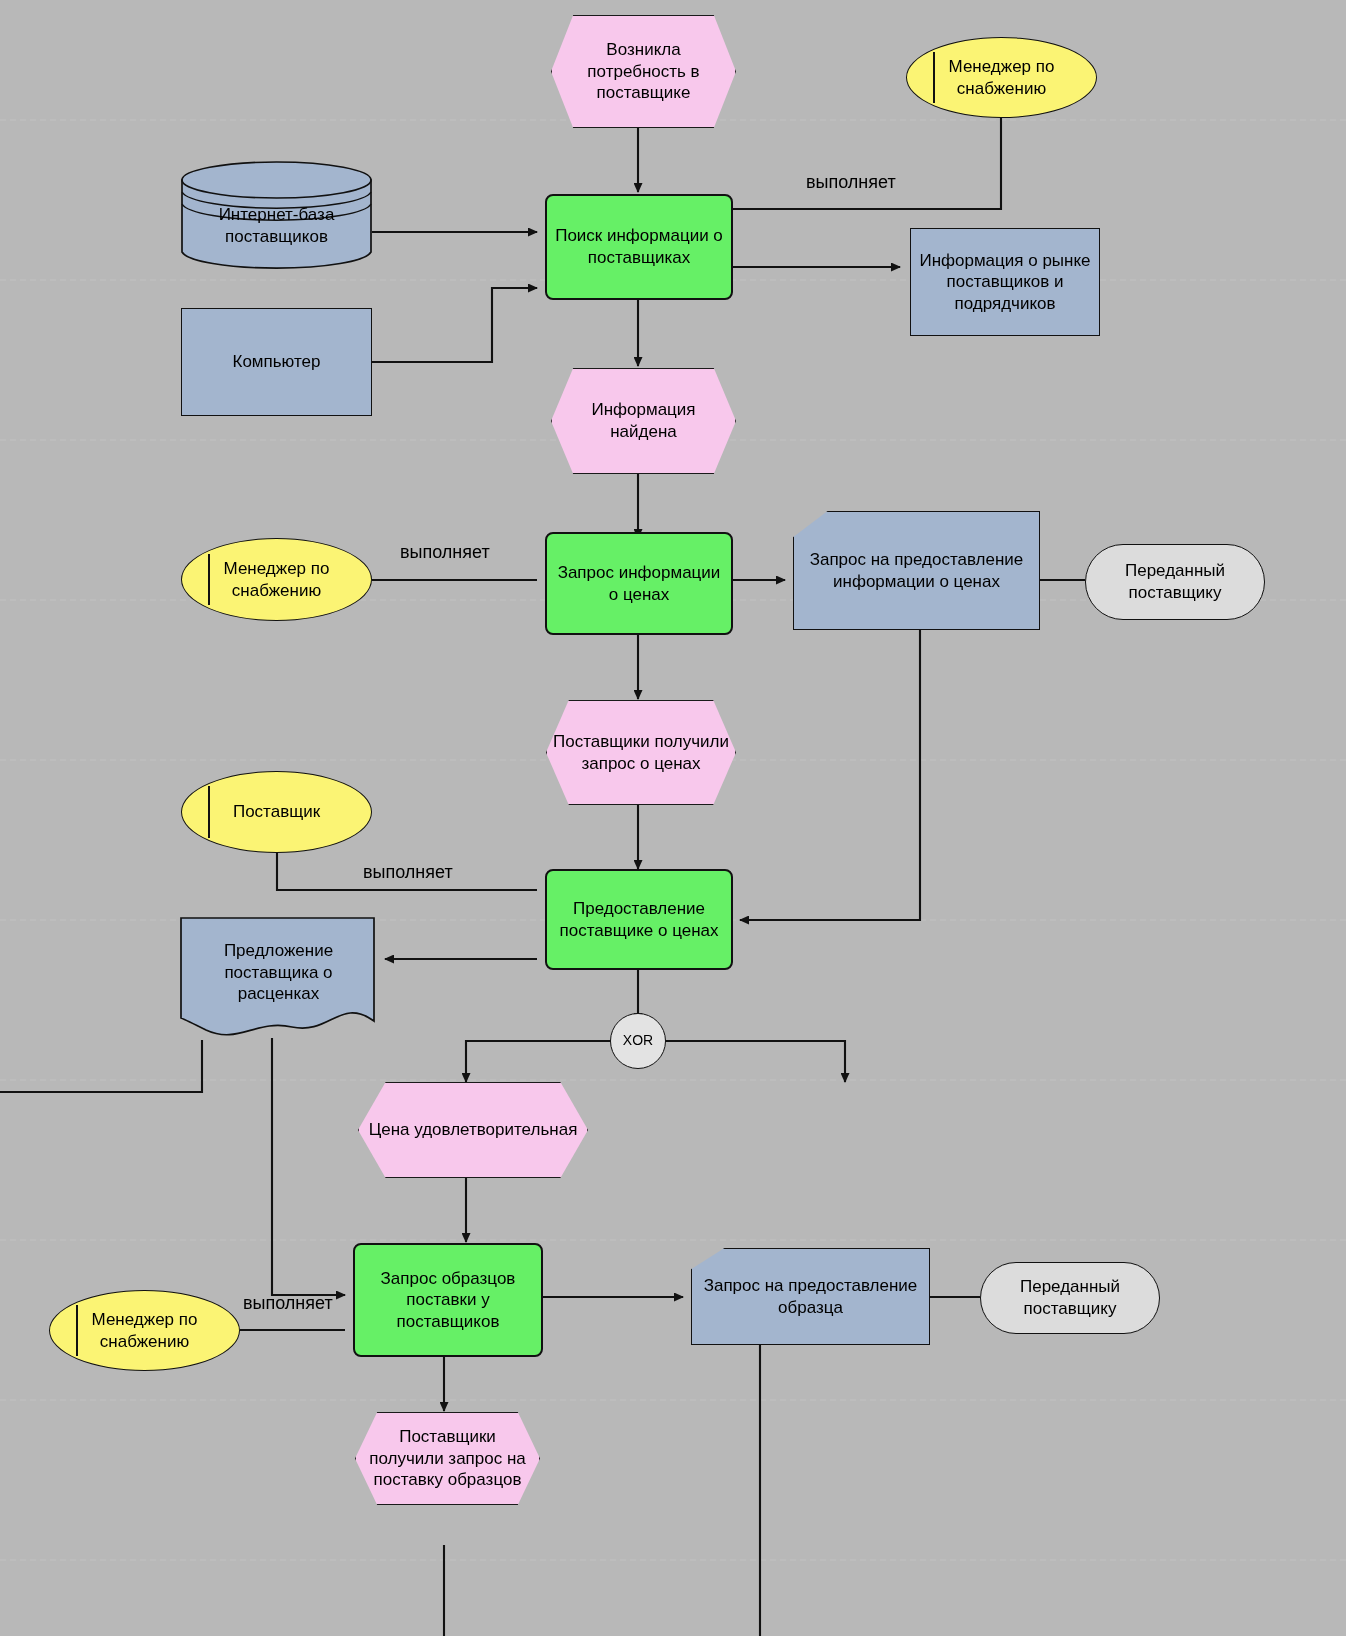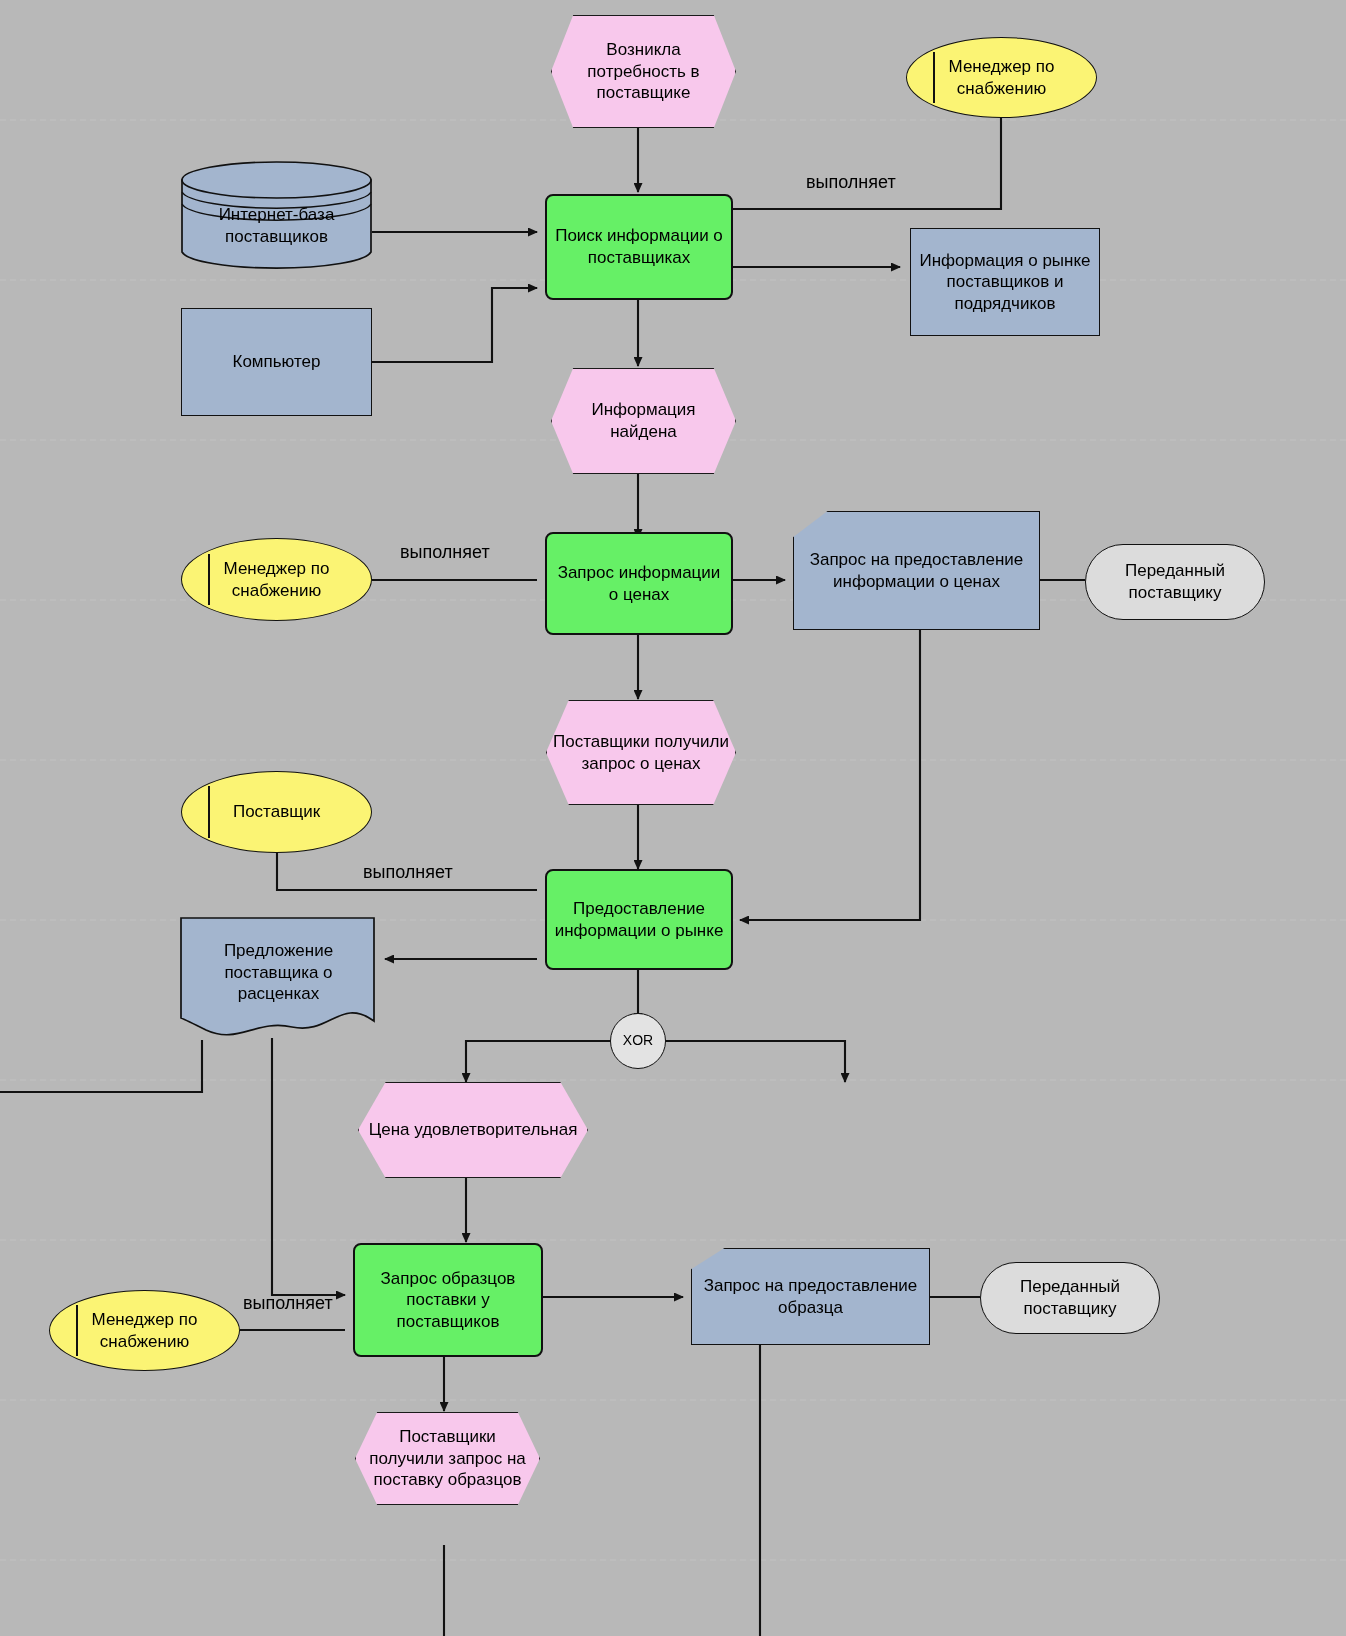--- a/index.html
+++ b/index.html
@@ -245,21 +245,21 @@
 
   <div class="node event" style="left:546px; top:700px; width:190px; height:105px;">
     <span class="lbl">Поставщики получили запрос о ценах</span>
   </div>
 
   <div class="node role" style="left:181px; top:771px; width:191px; height:82px;">
     <span class="lbl">Поставщик</span>
   </div>
 
   <div class="node process" style="left:545px; top:869px; width:188px; height:101px;">
-    <span class="lbl">Предоставление информации о рынке</span>
+    <span class="lbl">Предоставление поставщике о ценах</span>
   </div>
 
   <div class="node wavedoc" style="left:180px; top:917px; width:195px; height:123px;">
     <svg class="wave-svg" viewBox="0 0 195 123" preserveAspectRatio="none">
       <path d="M1,1 L194,1 L194,104 C160,80 150,118 112,110 C76,102 58,128 26,113 C14,107 6,103 1,101 Z" fill="#a3b5ce" stroke="#111" stroke-width="1.7"></path>
     </svg>
     <span class="lbl">Предложение поставщика о расценках</span>
   </div>
 
   <div class="node gateway" style="left:610px; top:1013px; width:56px; height:56px;">

